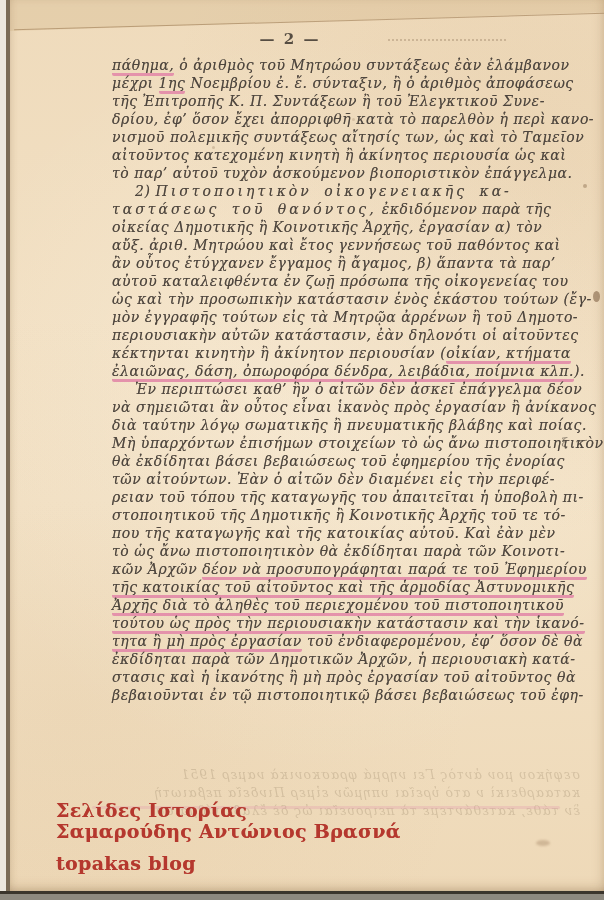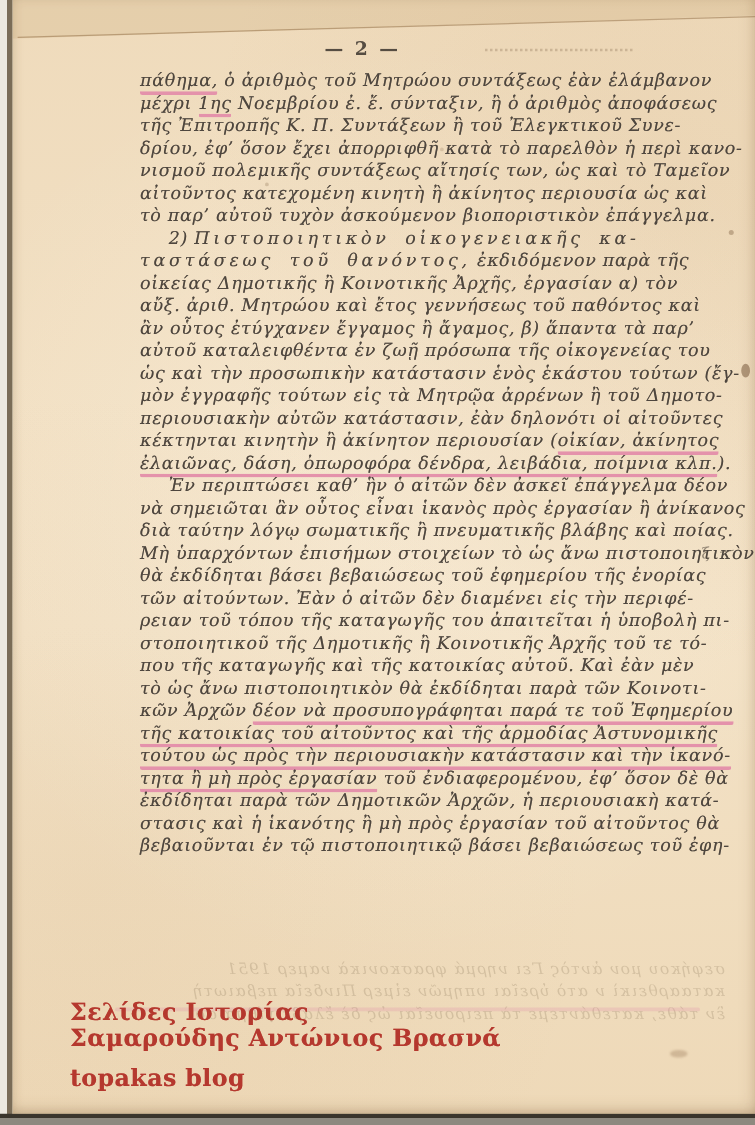--- a/index.html
+++ b/index.html
@@ -100,34 +100,35 @@
       <div class="tline"><span class="">τὸ παρ’ αὐτοῦ τυχὸν ἀσκούμενον βιοποριστικὸν ἐπάγγελμα.</span></div>
       <div class="tline ind"><span class="">2) </span><span class="sp">Πιστοποιητικὸν οἰκογενειακῆς κα-</span></div>
       <div class="tline"><span class="sp">ταστάσεως τοῦ θανόντος,</span><span class=""> ἐκδιδόμενον παρὰ τῆς</span></div>
       <div class="tline"><span class="">οἰκείας Δημοτικῆς ἢ Κοινοτικῆς Ἀρχῆς, ἐργασίαν α) τὸν</span></div>
       <div class="tline"><span class="">αὔξ. ἀριθ. Μητρώου καὶ ἔτος γεννήσεως τοῦ παθόντος καὶ</span></div>
       <div class="tline"><span class="">ἂν οὗτος ἐτύγχανεν ἔγγαμος ἢ ἄγαμος, β) ἅπαντα τὰ παρ’</span></div>
       <div class="tline"><span class="">αὐτοῦ καταλειφθέντα ἐν ζωῇ πρόσωπα τῆς οἰκογενείας του</span></div>
       <div class="tline"><span class="">ὡς καὶ τὴν προσωπικὴν κατάστασιν ἑνὸς ἑκάστου τούτων (ἔγ-</span></div>
       <div class="tline"><span class="">μὸν ἐγγραφῆς τούτων εἰς τὰ Μητρῷα ἀρρένων ἢ τοῦ Δημοτο-</span></div>
       <div class="tline"><span class="">περιουσιακὴν αὐτῶν κατάστασιν, ἐὰν δηλονότι οἱ αἰτοῦντες</span></div>
-      <div class="tline"><span class="">κέκτηνται κινητὴν ἢ ἀκίνητον περιουσίαν (</span><span class="u ">οἰκίαν, ἀκίνητος</span></div>
+      <div class="tline"><span class="">κέκτηνται κινητὴν ἢ ἀκίνητον περιουσίαν (</span><span class="u ">οἰκίαν, κτήματα</span></div>
       <div class="tline"><span class="u ">ἐλαιῶνας, δάση, ὀπωροφόρα δένδρα, λειβάδια, ποίμνια κλπ.</span><span class="">).</span></div>
       <div class="tline ind"><span class="">Ἐν περιπτώσει καθ’ ἣν ὁ αἰτῶν δὲν ἀσκεῖ ἐπάγγελμα δέον</span></div>
       <div class="tline"><span class="">νὰ σημειῶται ἂν οὗτος εἶναι ἱκανὸς πρὸς ἐργασίαν ἢ ἀνίκανος</span></div>
       <div class="tline"><span class="">διὰ ταύτην λόγῳ σωματικῆς ἢ πνευματικῆς βλάβης καὶ ποίας.</span></div>
       <div class="tline"><span class="">Μὴ ὑπαρχόντων ἐπισήμων στοιχείων τὸ ὡς ἄνω πιστοποιητικὸν</span></div>
       <div class="tline"><span class="">θὰ ἐκδίδηται βάσει βεβαιώσεως τοῦ ἐφημερίου τῆς ἐνορίας</span></div>
       <div class="tline"><span class="">τῶν αἰτούντων. Ἐὰν ὁ αἰτῶν δὲν διαμένει εἰς τὴν περιφέ-</span></div>
       <div class="tline"><span class="">ρειαν τοῦ τόπου τῆς καταγωγῆς του ἀπαιτεῖται ἡ ὑποβολὴ πι-</span></div>
       <div class="tline"><span class="">στοποιητικοῦ τῆς Δημοτικῆς ἢ Κοινοτικῆς Ἀρχῆς τοῦ τε τό-</span></div>
       <div class="tline"><span class="">που τῆς καταγωγῆς καὶ τῆς κατοικίας αὐτοῦ. Καὶ ἐὰν μὲν</span></div>
       <div class="tline"><span class="">τὸ ὡς ἄνω πιστοποιητικὸν θὰ ἐκδίδηται παρὰ τῶν Κοινοτι-</span></div>
       <div class="tline"><span class="">κῶν Ἀρχῶν </span><span class="u ">δέον νὰ προσυπογράφηται παρά τε τοῦ Ἐφημερίου</span></div>
       <div class="tline"><span class="u ">τῆς κατοικίας τοῦ αἰτοῦντος καὶ τῆς ἁρμοδίας Ἀστυνομικῆς</span></div>
+      <div class="tline"><span class="u ">Ἀρχῆς διὰ τὸ ἀληθὲς τοῦ περιεχομένου τοῦ πιστοποιητικοῦ</span></div>
       <div class="tline"><span class="u ">τούτου ὡς πρὸς τὴν περιουσιακὴν κατάστασιν καὶ τὴν ἱκανό-</span></div>
       <div class="tline"><span class="u ">τητα ἢ μὴ πρὸς ἐργασίαν</span><span class=""> τοῦ ἐνδιαφερομένου, ἐφ’ ὅσον δὲ θὰ</span></div>
       <div class="tline"><span class="">ἐκδίδηται παρὰ τῶν Δημοτικῶν Ἀρχῶν, ἡ περιουσιακὴ κατά-</span></div>
       <div class="tline"><span class="">στασις καὶ ἡ ἱκανότης ἢ μὴ πρὸς ἐργασίαν τοῦ αἰτοῦντος θὰ</span></div>
       <div class="tline"><span class="">βεβαιοῦνται ἐν τῷ πιστοποιητικῷ βάσει βεβαιώσεως τοῦ ἐφη-</span></div>
     </div>
 
   <div class="margin-mark">ξ —</div>
 
   <div class="bleed" id="bleed-block">

